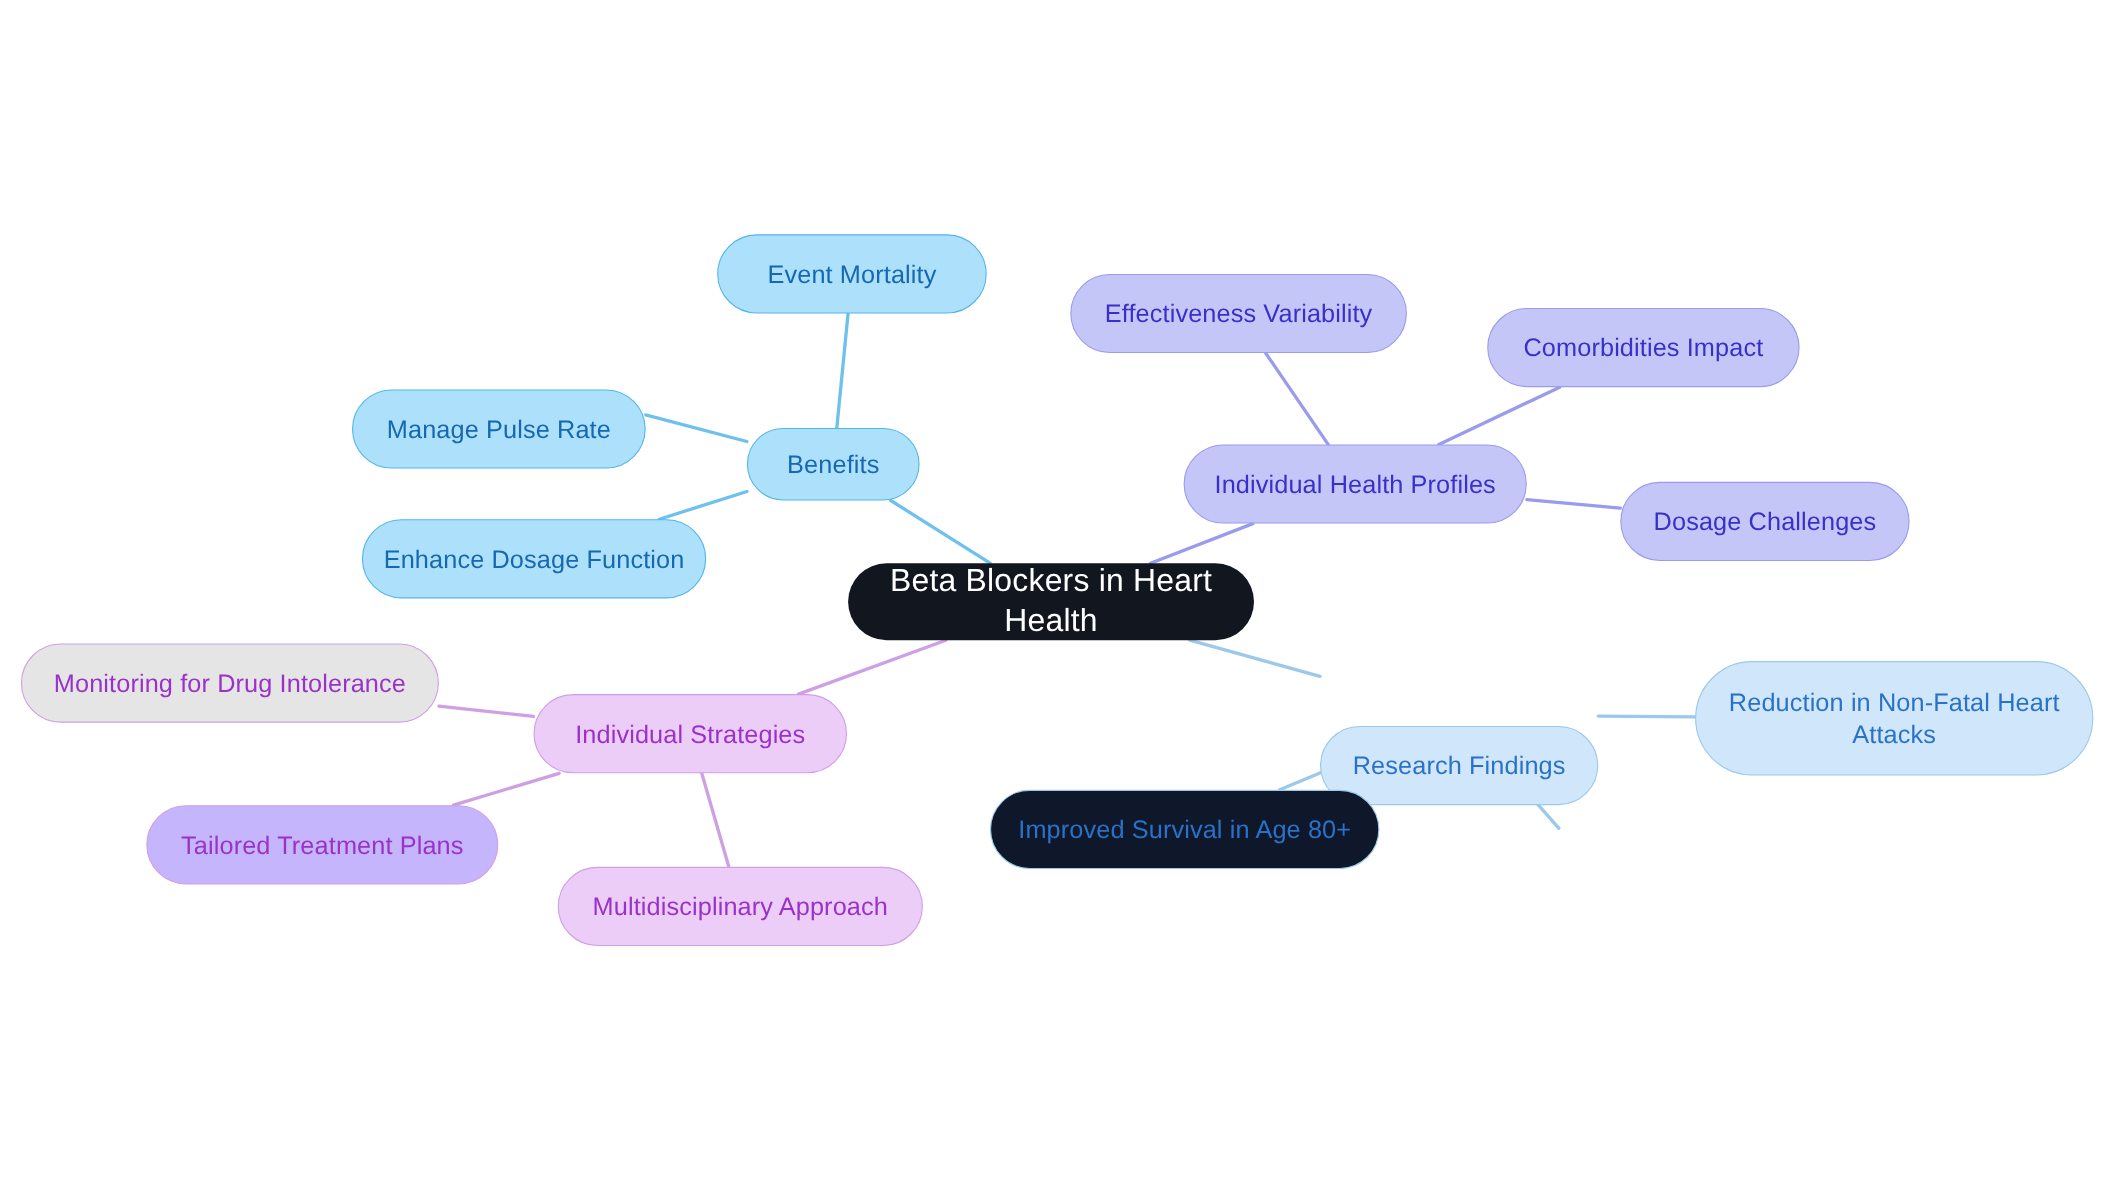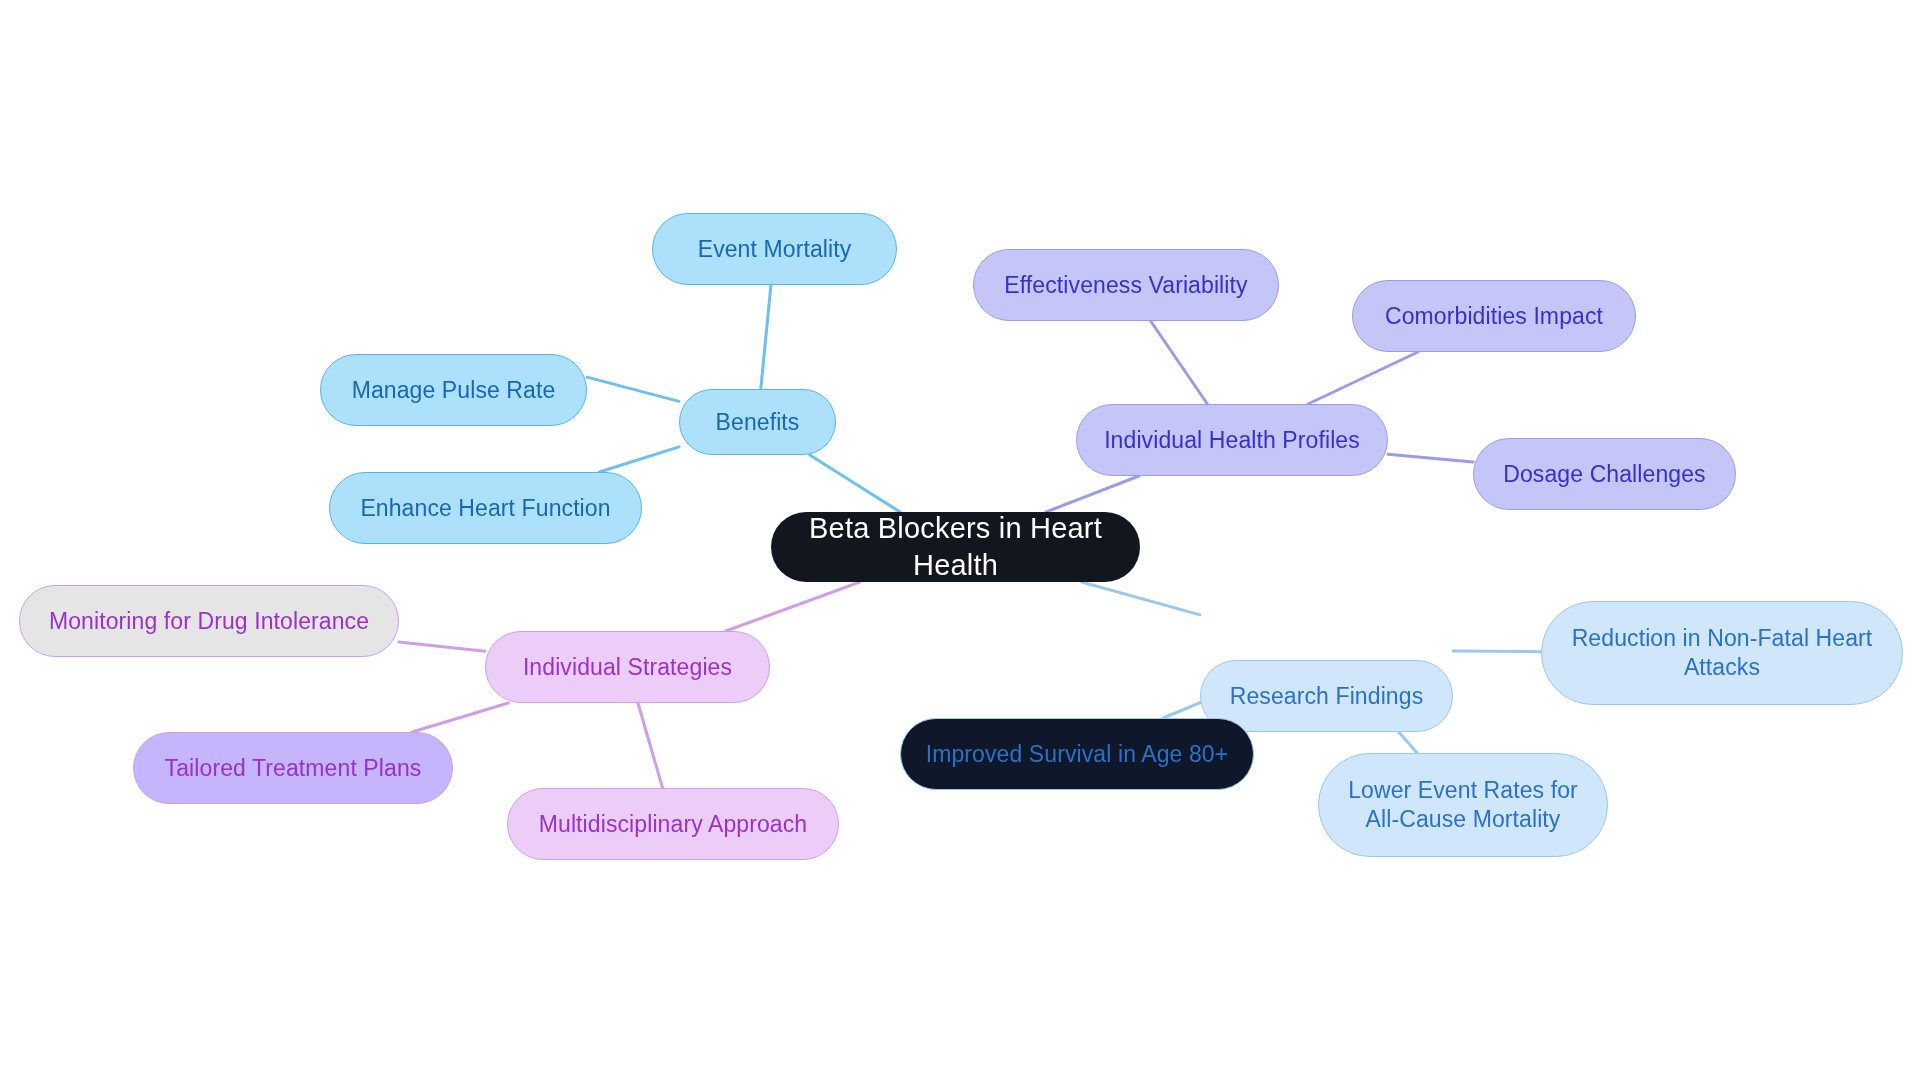--- a/index.html
+++ b/index.html
@@ -69,28 +69,26 @@
       <line x1="1358.2032258064517" y1="686" x2="1417.2064516129033" y2="753" stroke="#9cc8ea" stroke-width="3" stroke-linecap="round"></line>
       <line x1="859.8333333333334" y1="582" x2="725.9" y2="631" stroke="#cf9fe6" stroke-width="3" stroke-linecap="round"></line>
       <line x1="485" y1="651.336917562724" x2="399" y2="641.884109916368" stroke="#cf9fe6" stroke-width="3" stroke-linecap="round"></line>
       <line x1="508.2722772277228" y1="703" x2="412.2277227722772" y2="732" stroke="#cf9fe6" stroke-width="3" stroke-linecap="round"></line>
       <line x1="637.9331210191083" y1="703" x2="662.5668789808917" y2="788" stroke="#cf9fe6" stroke-width="3" stroke-linecap="round"></line>
     </svg>
 <div class="node node-root" style="left: 771px; top: 512px; width: 369px; height: 70px; background: rgb(18, 22, 31); color: rgb(255, 255, 255); border: none;">Beta Blockers in Heart Health</div>
     <div class="node node-branch" style="left: 679px; top: 389px; width: 157px; height: 66px; background: rgb(173, 224, 251); color: rgb(22, 104, 179); border-color: rgb(83, 182, 232);">Benefits</div>
     <div class="node node-leaf" style="left: 652px; top: 213px; width: 245px; height: 72px; background: rgb(173, 224, 251); color: rgb(22, 104, 179); border-color: rgb(83, 182, 232);">Event Mortality</div>
     <div class="node node-leaf" style="left: 320px; top: 306px; width: 267px; height: 72px; background: rgb(173, 224, 251); color: rgb(22, 104, 179); border-color: rgb(83, 182, 232); margin-top: 48px;">Manage Pulse Rate</div>
-    <div class="node node-leaf" style="left: 329px; top: 472px; width: 313px; height: 72px; background: rgb(173, 224, 251); color: rgb(22, 104, 179); border-color: rgb(83, 182, 232);">Enhance Heart Function</div>
+    <div class="node node-leaf" style="left: 329px; top: 472px; width: 313px; height: 72px; background: rgb(173, 224, 251); color: rgb(22, 104, 179); border-color: rgb(83, 182, 232);">Enhance Dosage Function</div>
     <div class="node node-branch" style="left: 1076px; top: 404px; width: 312px; height: 72px; background: rgb(197, 198, 248); color: rgb(55, 48, 201); border-color: rgb(154, 155, 236);">Individual Health Profiles</div>
     <div class="node node-leaf" style="left: 973px; top: 249px; width: 306px; height: 72px; background: rgb(197, 198, 248); color: rgb(55, 48, 201); border-color: rgb(154, 155, 236);">Effectiveness Variability</div>
     <div class="node node-leaf" style="left: 1352px; top: 280px; width: 284px; height: 72px; background: rgb(197, 198, 248); color: rgb(55, 48, 201); border-color: rgb(154, 155, 236);">Comorbidities Impact</div>
     <div class="node node-leaf" style="left: 1473px; top: 438px; width: 263px; height: 72px; background: rgb(197, 198, 248); color: rgb(55, 48, 201); border-color: rgb(154, 155, 236);">Dosage Challenges</div>
     <div class="node node-branch" style="left: 1200px; top: 614px; width: 253px; height: 72px; background: rgb(207, 230, 251); color: rgb(42, 114, 200); border-color: rgb(156, 200, 234); margin-top: 46px;">Research Findings</div>
     <div class="node node-leaf" style="left: 1541px; top: 601px; width: 362px; height: 104px; background: rgb(207, 230, 251); color: rgb(42, 114, 200); border-color: rgb(156, 200, 234);">Reduction in Non-Fatal Heart
 Attacks</div>
     <div class="node node-leaf" style="left: 900px; top: 718px; width: 354px; height: 72px; background: #0f172a; color: rgb(42, 114, 200); border-color: rgb(156, 200, 234);">Improved Survival in Age 80+</div>
-    <div class="node node-leaf" style="left: 1318px; top: 753px; width: 290px; height: 104px; background: rgb(207, 230, 251); color: rgb(42, 114, 200); border-color: rgb(156, 200, 234);">Lower Event Rates for
-All-Cause Mortality</div>
     <div class="node node-branch" style="left: 485px; top: 631px; width: 285px; height: 72px; background: rgb(236, 205, 247); color: rgb(154, 50, 201); border-color: rgb(207, 159, 230);">Individual Strategies</div>
     <div class="node node-leaf" style="left: 19px; top: 585px; width: 380px; height: 72px; background: #e5e5e5; color: rgb(154, 50, 201); border-color: rgb(207, 159, 230);">Monitoring for Drug Intolerance</div>
     <div class="node node-leaf" style="left: 133px; top: 732px; width: 320px; height: 72px; background: #c4b5fd; color: rgb(154, 50, 201); border-color: rgb(207, 159, 230);">Tailored Treatment Plans</div>
     <div class="node node-leaf" style="left: 507px; top: 788px; width: 332px; height: 72px; background: rgb(236, 205, 247); color: rgb(154, 50, 201); border-color: rgb(207, 159, 230);">Multidisciplinary Approach</div>
   </div>
 
 </body></html>

